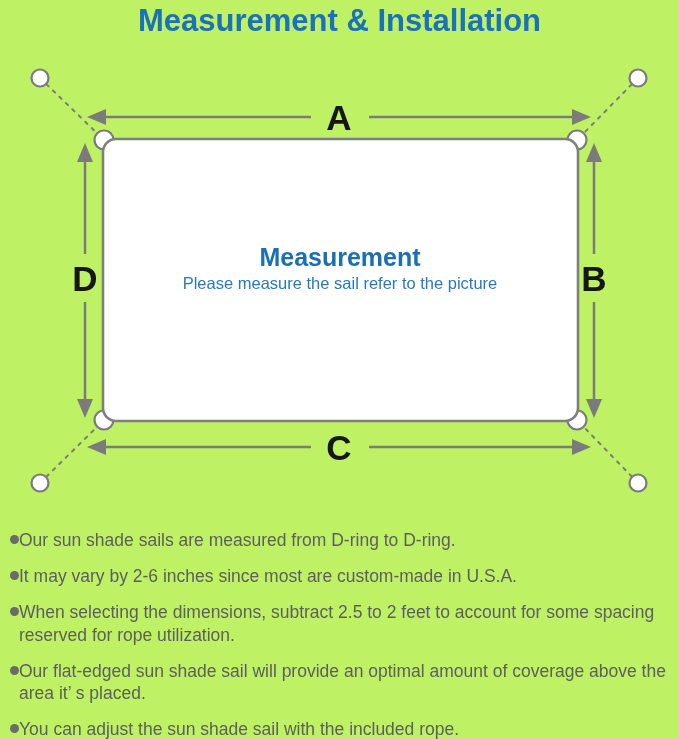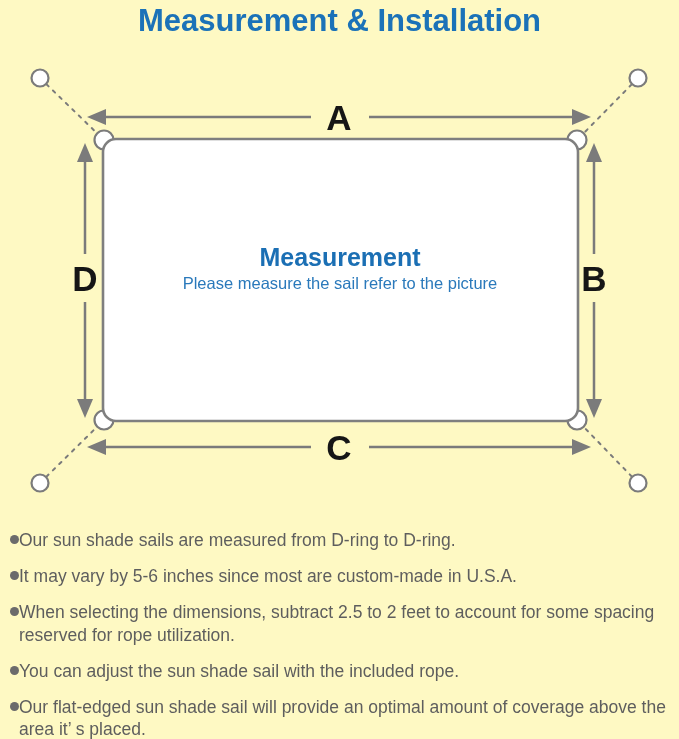--- a/index.html
+++ b/index.html
@@ -1,20 +1,20 @@
 <!DOCTYPE html>
 <html><head>
 <meta charset="utf-8">
 <style>
   html, body { margin: 0; padding: 0; background: #ffffff; }
   .page {
     position: relative;
     width: 679px;
     height: 739px;
-    background: #fef9c3;
+    background: #bef264;
     font-family: "Liberation Sans", sans-serif;
     overflow: hidden;
   }
   .title {
     position: absolute;
     top: 0; left: 0;
     width: 100%;
     margin: 0;
     text-align: center;
     font-size: 31px;
@@ -150,29 +150,29 @@
     </g>
   </svg>
 
   <ul class="notes">
     <li>
       <span class="bullet-dot"></span>
       <span>Our sun shade sails are measured from D-ring to D-ring.</span>
     </li>
     <li>
       <span class="bullet-dot"></span>
-      <span>It may vary by 5-6 inches since most are custom-made in U.S.A.</span>
+      <span>It may vary by 2-6 inches since most are custom-made in U.S.A.</span>
     </li>
     <li>
       <span class="bullet-dot"></span>
       <span>When selecting the dimensions, subtract 2.5 to 2 feet to account for some spacing reserved for rope utilization.</span>
     </li>
     <li>
       <span class="bullet-dot"></span>
-      <span>You can adjust the sun shade sail with the included rope.</span>
+      <span>Our flat-edged sun shade sail will provide an optimal amount of coverage above the area it’ s placed.</span>
     </li>
     <li>
       <span class="bullet-dot"></span>
-      <span>Our flat-edged sun shade sail will provide an optimal amount of coverage above the area it’ s placed.</span>
+      <span>You can adjust the sun shade sail with the included rope.</span>
     </li>
   </ul>
 
 </div>
 
 </body></html>

